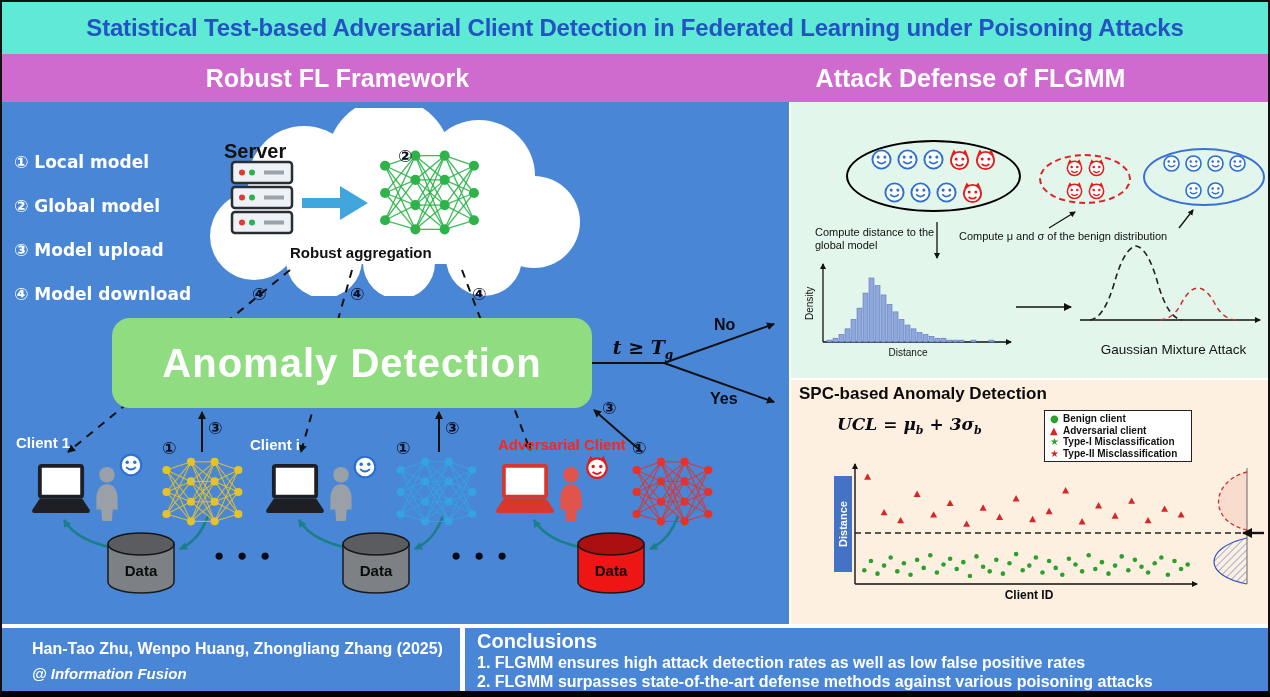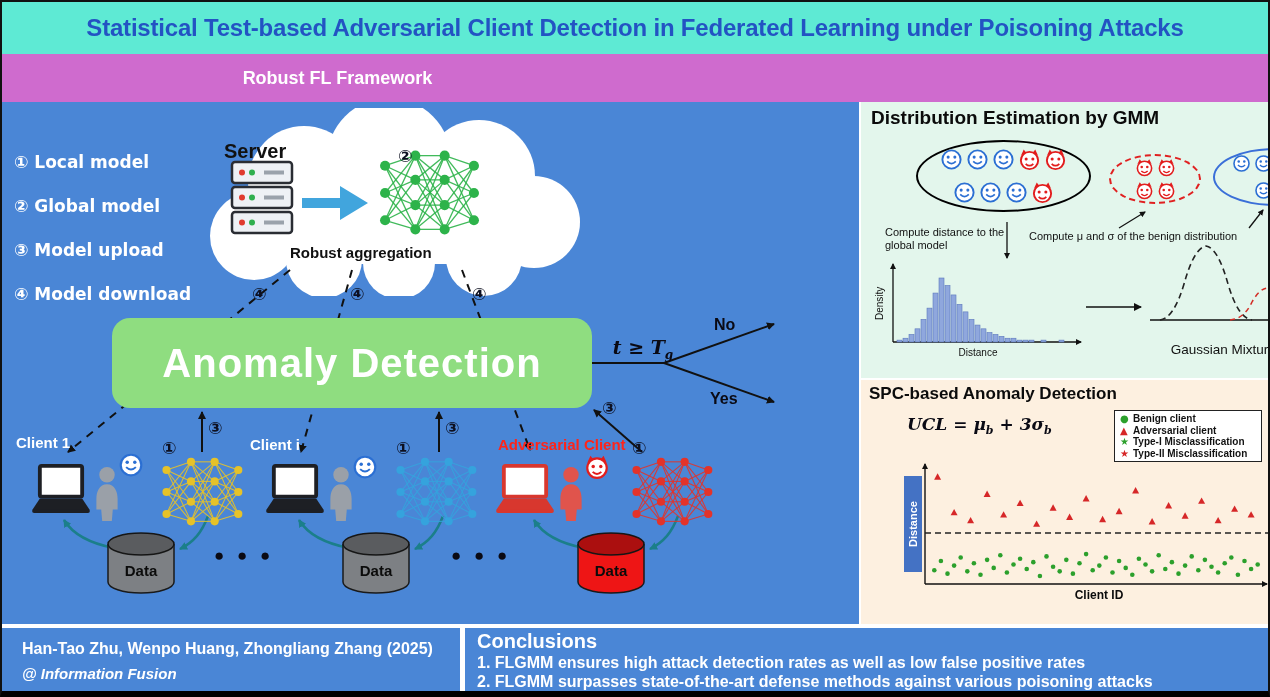--- a/index.html
+++ b/index.html
@@ -6,27 +6,27 @@
   html,body{width:1270px;height:697px}
   body{font-family:"Liberation Sans",sans-serif;background:#fff}
   .page{width:1270px;height:697px;display:flex;flex-direction:column;position:relative;
         border:2px solid #111;border-bottom:6px solid #000;background:#fff;overflow:hidden}
   .abs{position:absolute}
 
   
   .title-bar{height:52px;display:flex;align-items:center;justify-content:center;background:#5eead4}
   .title-bar h1{font-size:24px;font-weight:bold;color:#2353c3;white-space:nowrap;letter-spacing:-.2px}
   .band{height:48px;background:#cf6bce;display:flex;color:#fff;font-weight:bold}
-  .band>div{display:flex;align-items:center;justify-content:center;font-size:18px}
+  .band>div{display:flex;align-items:center;justify-content:center;font-size:25px}
   .band .bl{width:53%}
   .band .br{flex:1}
 
   
   .main{flex:1;display:flex;min-height:0}
-  .fl-panel{width:857px;position:relative;background:#4a86d6;overflow:hidden;flex:none}
+  .fl-panel{width:787px;position:relative;background:#4a86d6;overflow:hidden;flex:none}
   .right-col{flex:1;display:flex;flex-direction:column;min-width:0}
   .gmm-panel{height:276px;background:#e3f6ec;position:relative;overflow:hidden;border-left:2px solid #fff}
   .spc-panel{flex:1;background:#fdf0e0;position:relative;overflow:hidden;border-left:2px solid #fff;border-top:2px solid #fff}
 
   
   .fl-legend{left:12px;top:38px;color:#fff;font-weight:bold;font-size:17px;
              font-family:"DejaVu Sans",sans-serif;line-height:44px;white-space:nowrap;z-index:4}
   .cloud{left:182px;top:6px;z-index:1}
   .fl-arrows{position:absolute;inset:0;z-index:2}
   .adbox{left:110px;top:216px;width:480px;height:90px;background:#8fdd80;border-radius:18px;
@@ -71,21 +71,21 @@
   .lg-row{display:flex;align-items:center;font-size:10px;font-weight:bold;color:#111;line-height:11.5px;white-space:nowrap}
   .lg-mark{width:13px;font-size:10px;font-family:"DejaVu Sans",sans-serif}
   .ystrip{left:43px;top:96px;width:18px;height:96px;background:#4472c4;display:flex;
           align-items:center;justify-content:center;z-index:3}
   .ystrip span{transform:rotate(-90deg);white-space:nowrap;color:#fff;font-size:11px;font-weight:bold}
   .plot-svg{left:54px;top:76px;z-index:2}
   .xlab{left:98px;top:208px;width:280px;text-align:center;font-size:12px;font-weight:bold;color:#0b0b0b;z-index:3}
 
   
   footer{height:67px;background:#fff;display:flex;gap:5px;padding-top:4px;flex:none}
-  .f-left{width:458px;background:#4a86d6;color:#fff;padding:12px 0 0 20px}
+  .f-left{width:458px;background:#4a86d6;color:#fff;padding:12px 0 0 30px}
   .f-left .authors{font-size:16px;font-weight:bold;white-space:nowrap}
   .f-left .venue{font-size:15px;font-weight:bold;font-style:italic;margin-top:7px}
   .f-right{flex:1;background:#4a86d6;color:#fff;padding:2px 0 0 12px}
   .f-right .c-title{font-size:20px;font-weight:bold}
   .f-right .c-item{font-size:16px;font-weight:bold;margin-top:1px;white-space:nowrap}
 
   
   #nn-sym line{stroke:currentColor;stroke-width:1.3;opacity:.9}
   #nn-sym circle{fill:currentColor}
   .face{display:block}
@@ -218,20 +218,21 @@
 </svg>
 
 <div class="page">
 
   <div class="title-bar">
     <h1>Statistical Test-based Adversarial Client Detection in Federated Learning under Poisoning Attacks</h1>
   </div>
 
   <div class="band">
     <div class="bl">Robust FL Framework</div>
+    <div class="br">Attack Defense of FLGMM</div>
   </div>
 
   <div class="main">
 
     <div class="fl-panel">
 
       <svg class="abs cloud" width="405" height="188" viewBox="0 0 405 188">
         <g fill="#fff">
           <circle cx="70" cy="128" r="44"></circle>
             <circle cx="120" cy="74" r="56"></circle>
@@ -360,21 +361,20 @@
       <div class="abs dots" style="left:449px;top:444px">● ● ●</div>
       <svg class="icon" style="left:573px;top:430px;color:#ee1515" width="72" height="64" viewBox="0 0 72 64">
           <use href="#cyl-sym"></use>
         </svg>
       <div class="abs cyl-lbl" style="left:573px;top:460px">Data</div>
     </div>
 
     <div class="right-col">
 
       <div class="gmm-panel">
-        <div class="abs gmm-title">Distribution Estimation by GMM</div>
 
         <svg class="gmm-arrows" width="479" height="276" viewBox="0 0 479 276">
           <g stroke="#111" stroke-width="1.3" fill="none">
             <line x1="146" y1="120" x2="146" y2="156" marker-end="url(#ahs)"></line>
             <line x1="258" y1="126" x2="284" y2="110" marker-end="url(#ahs)"></line>
             <line x1="388" y1="126" x2="402" y2="108" marker-end="url(#ahs)"></line>
             <line x1="225" y1="205" x2="280" y2="205" stroke-width="1.6" marker-end="url(#ah)"></line>
           </g>
         </svg>
 

